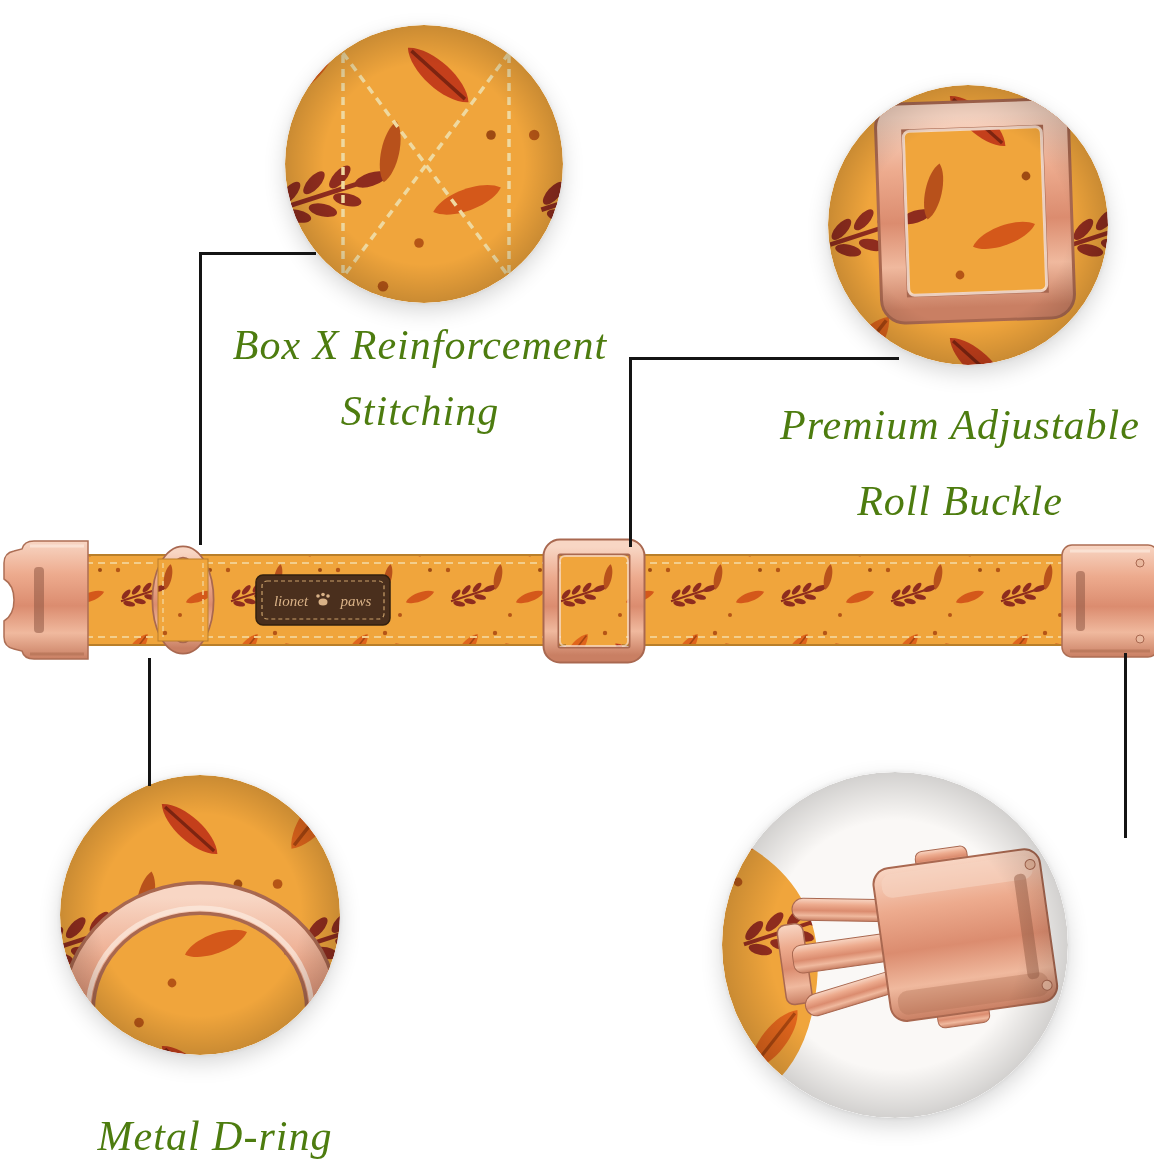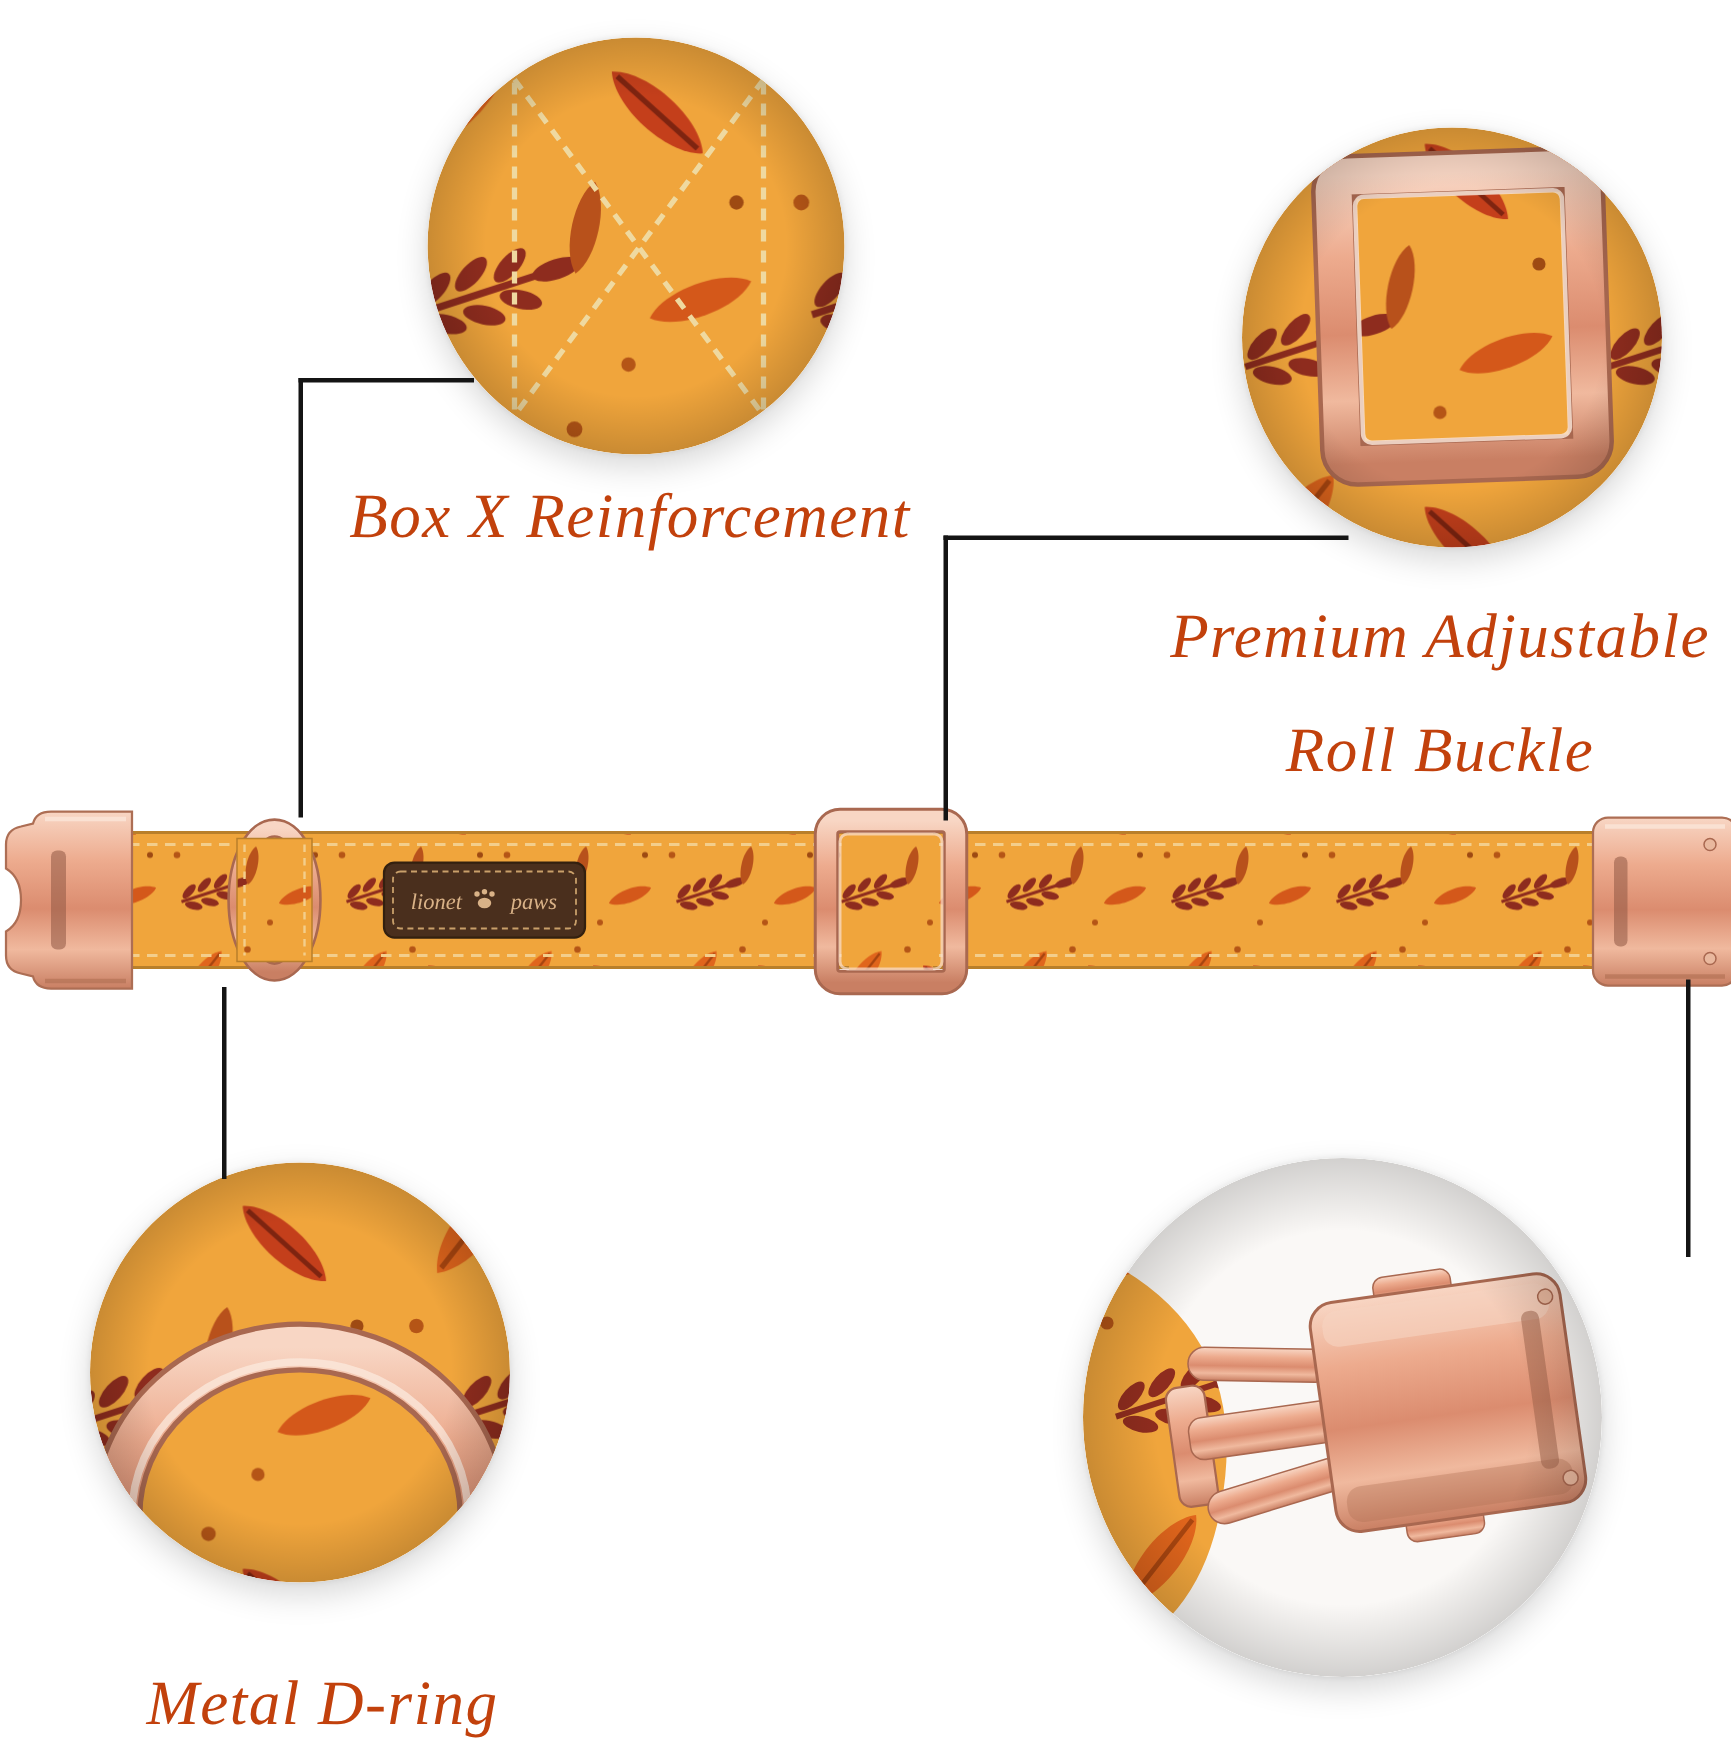--- a/index.html
+++ b/index.html
@@ -8,21 +8,21 @@
     background:#ffffff; overflow:hidden;
     font-family:"Liberation Serif", serif;
   }
   .callout {
     position:absolute; border-radius:50%; overflow:hidden;
     box-shadow:0 8px 22px rgba(0,0,0,0.16), 0 0 4px rgba(0,0,0,0.08);
   }
   .callout svg { display:block; }
   .line { position:absolute; background:#141414; }
   .label {
-    position:absolute; font-style:italic; font-size:42px; color:#c2410c;
+    position:absolute; font-style:italic; font-size:42px; color:#4d7c0f;
     text-align:center; letter-spacing:1px; line-height:1.1; white-space:nowrap;
   }
   svg text.brand {
     font-family:"Liberation Serif", serif; font-style:italic;
     font-size:15px; fill:#D9B287;
   }
 </style>
 </head>
 <body>
 
@@ -219,20 +219,21 @@
   <div class="line" style="left:199px; top:252px; width:3px; height:293px;"></div>
 
   <div class="line" style="left:629px; top:357px; width:270px; height:3px;"></div>
   <div class="line" style="left:629px; top:357px; width:3px; height:190px;"></div>
 
   <div class="line" style="left:148px; top:658px; width:3px; height:128px;"></div>
 
   <div class="line" style="left:1124px; top:653px; width:3px; height:185px;"></div>
 
   <div class="label" style="left:170px; top:322px; width:500px;">Box X Reinforcement</div>
+  <div class="label" style="left:170px; top:388px; width:500px;">Stitching</div>
 
   <div class="label" style="left:760px; top:402px; width:400px;">Premium Adjustable</div>
   <div class="label" style="left:760px; top:478px; width:400px;">Roll Buckle</div>
 
   <div class="label" style="left:30px; top:1113px; width:370px;">Metal D-ring</div>
 
 
 </div>
 
 </body></html>

